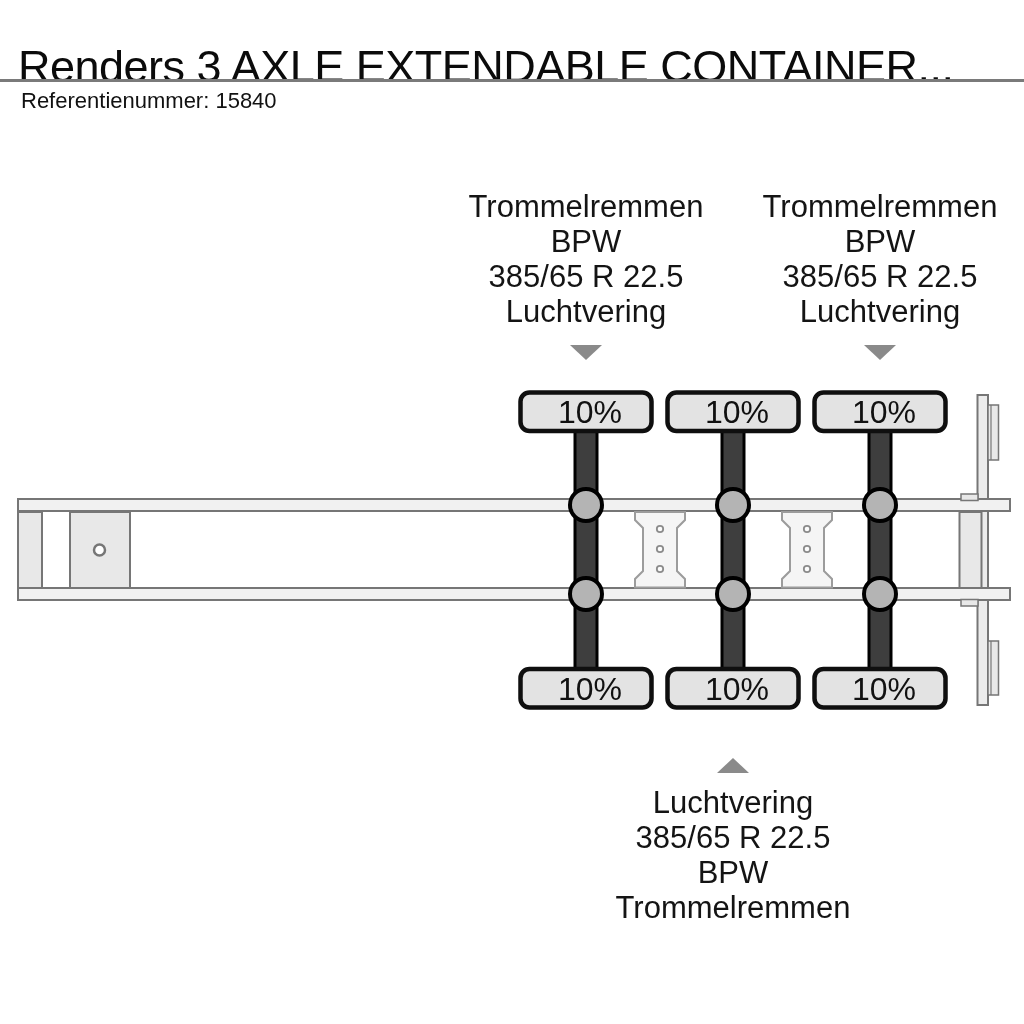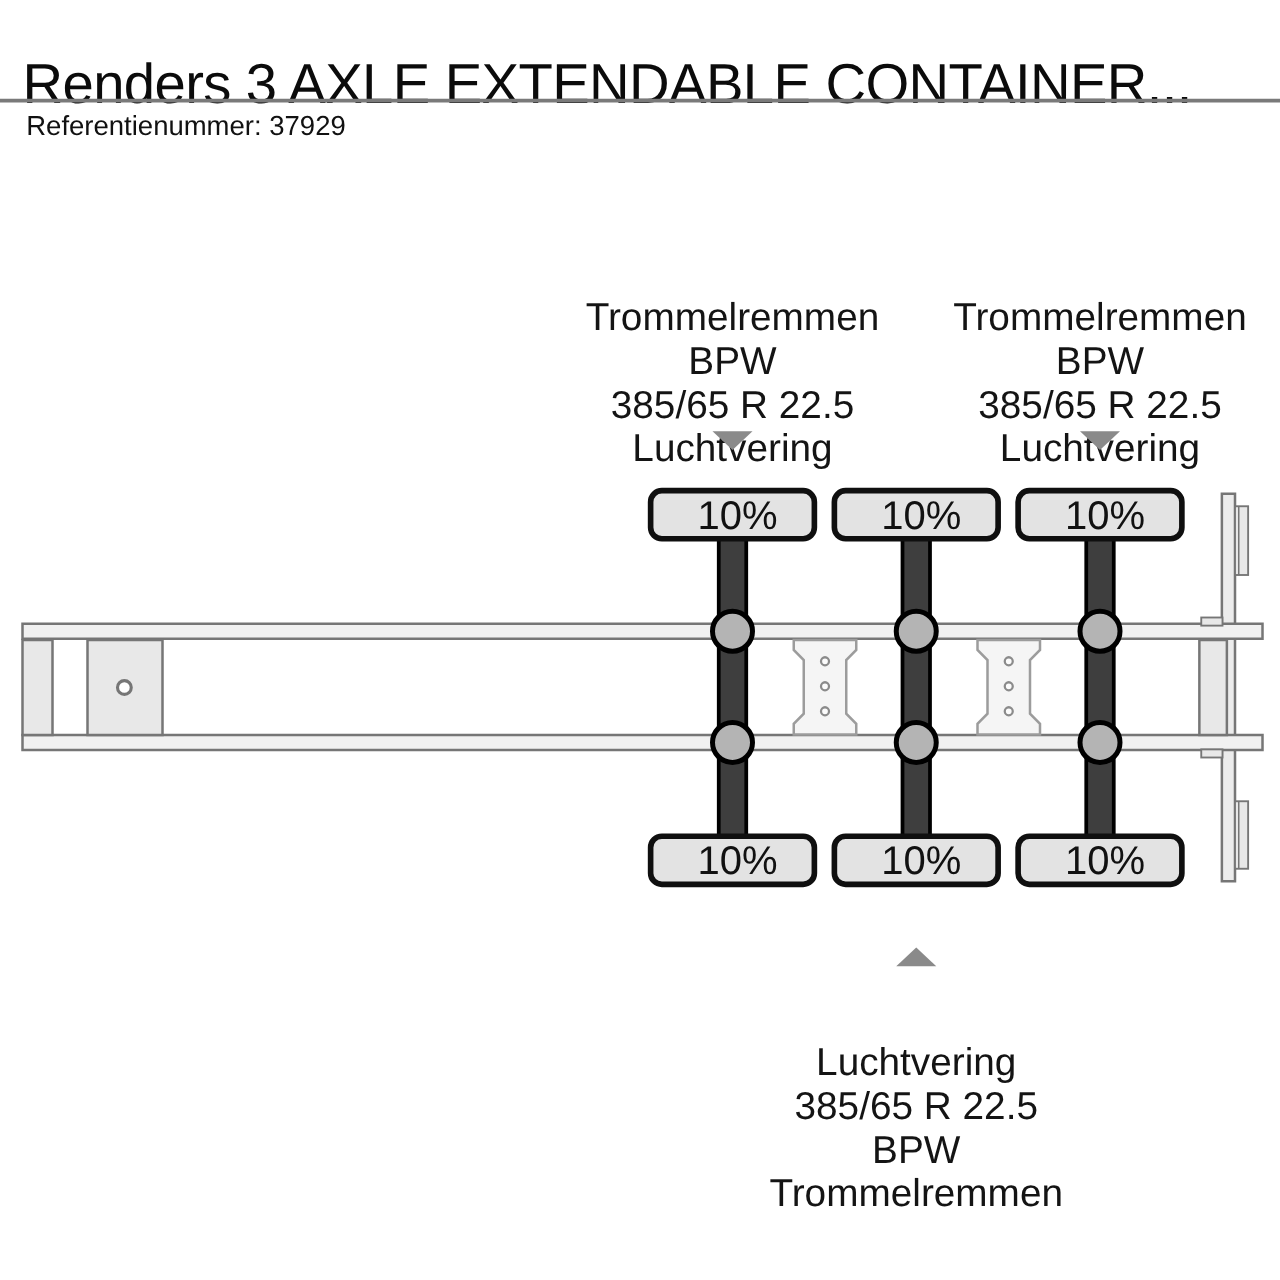--- a/index.html
+++ b/index.html
@@ -3,21 +3,21 @@
 <meta charset="utf-8">
 <style>
   html,body{margin:0;padding:0;background:#ffffff;}
   body{width:1024px;height:1024px;position:relative;overflow:hidden;
        font-family:"Liberation Sans","DejaVu Sans",sans-serif;color:#0c0c0c;}
   .abs{position:absolute;}
   .title{left:18px;top:42px;font-size:45px;line-height:50px;white-space:nowrap;
          color:#0b0b0b;letter-spacing:-0.5px;}
   .divider{left:0;top:79px;width:1024px;height:3px;background:#7a7a7a;}
   .ref{left:21px;top:88px;font-size:22px;line-height:26px;color:#111;}
-  .ann{width:320px;text-align:center;font-size:31px;line-height:35px;color:#141414;margin-top:47px;}
+  .ann{width:320px;text-align:center;font-size:31px;line-height:35px;color:#141414;}
   .tri{width:0;height:0;border-left:16px solid transparent;border-right:16px solid transparent;}
   .tri-down{border-top:15px solid #8a8a8a;}
   .tri-up{border-bottom:15px solid #8a8a8a;}
   svg{position:absolute;left:0;top:0;}
   .rail{fill:#f1f1f1;stroke:#767676;stroke-width:2;}
   .grayblock{fill:#e8e8e8;stroke:#767676;stroke-width:2;}
   .plate{fill:#f5f5f5;stroke:#9c9c9c;stroke-width:2;}
   .hole{fill:#fcfcfc;stroke:#8b8b8b;stroke-width:1.8;}
   .axlebar{fill:#3e3e3e;stroke:#000000;stroke-width:3;}
   .mount{fill:#b4b4b4;stroke:#000000;stroke-width:4;}
@@ -25,21 +25,21 @@
   .pct{font-family:"Liberation Sans","DejaVu Sans",sans-serif;font-size:32px;fill:#111111;}
   .rearpart{fill:#ececec;stroke:#767676;stroke-width:2;}
   .rearsmall{fill:#e8e8e8;stroke:#767676;stroke-width:1.5;}
   .innerline{stroke:#767676;stroke-width:1.2;}
 </style>
 </head>
 <body>
 
 <div class="abs title">Renders 3 AXLE EXTENDABLE CONTAINER...</div>
 <div class="abs divider"></div>
-<div class="abs ref">Referentienummer: 37929</div>
+<div class="abs ref">Referentienummer: 15840</div>
 
 <div class="abs ann" style="left:426px;top:189px">
   <div>Trommelremmen</div>
   <div>BPW</div>
   <div>385/65 R 22.5</div>
   <div>Luchtvering</div>
 </div>
 <div class="abs tri tri-down" style="left:570px;top:345px"></div>
 
 <div class="abs ann" style="left:720px;top:189px">

